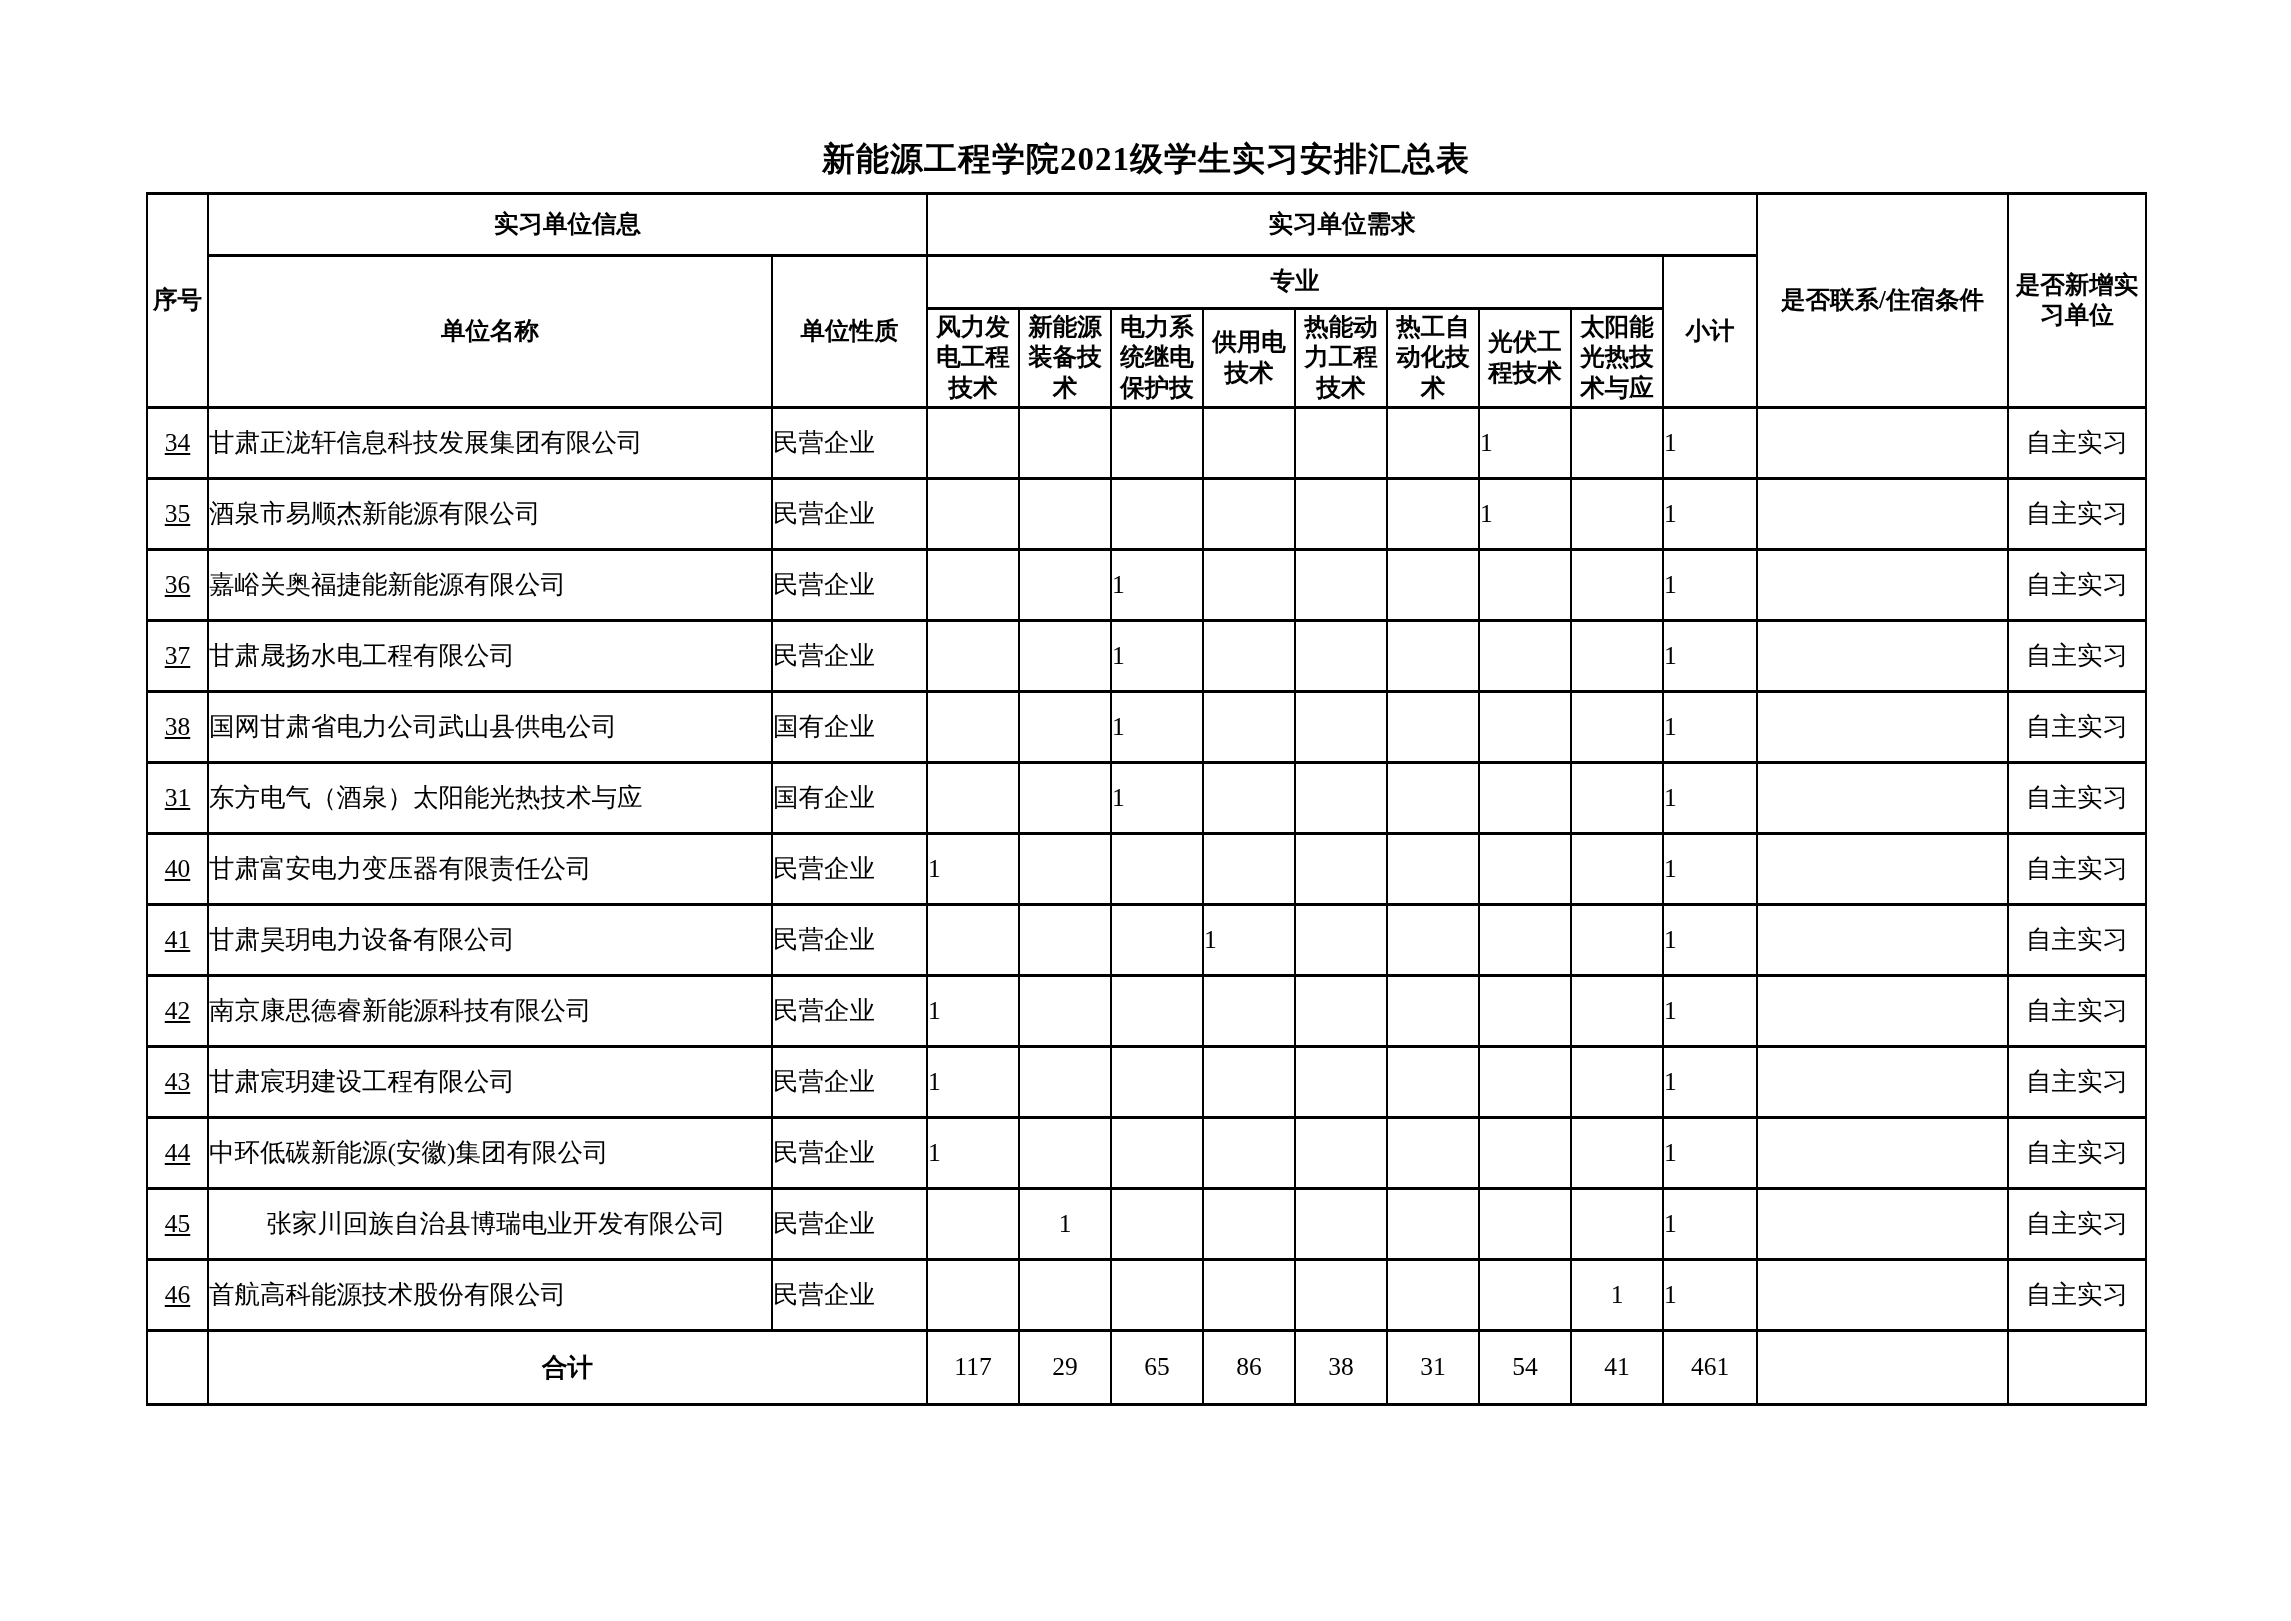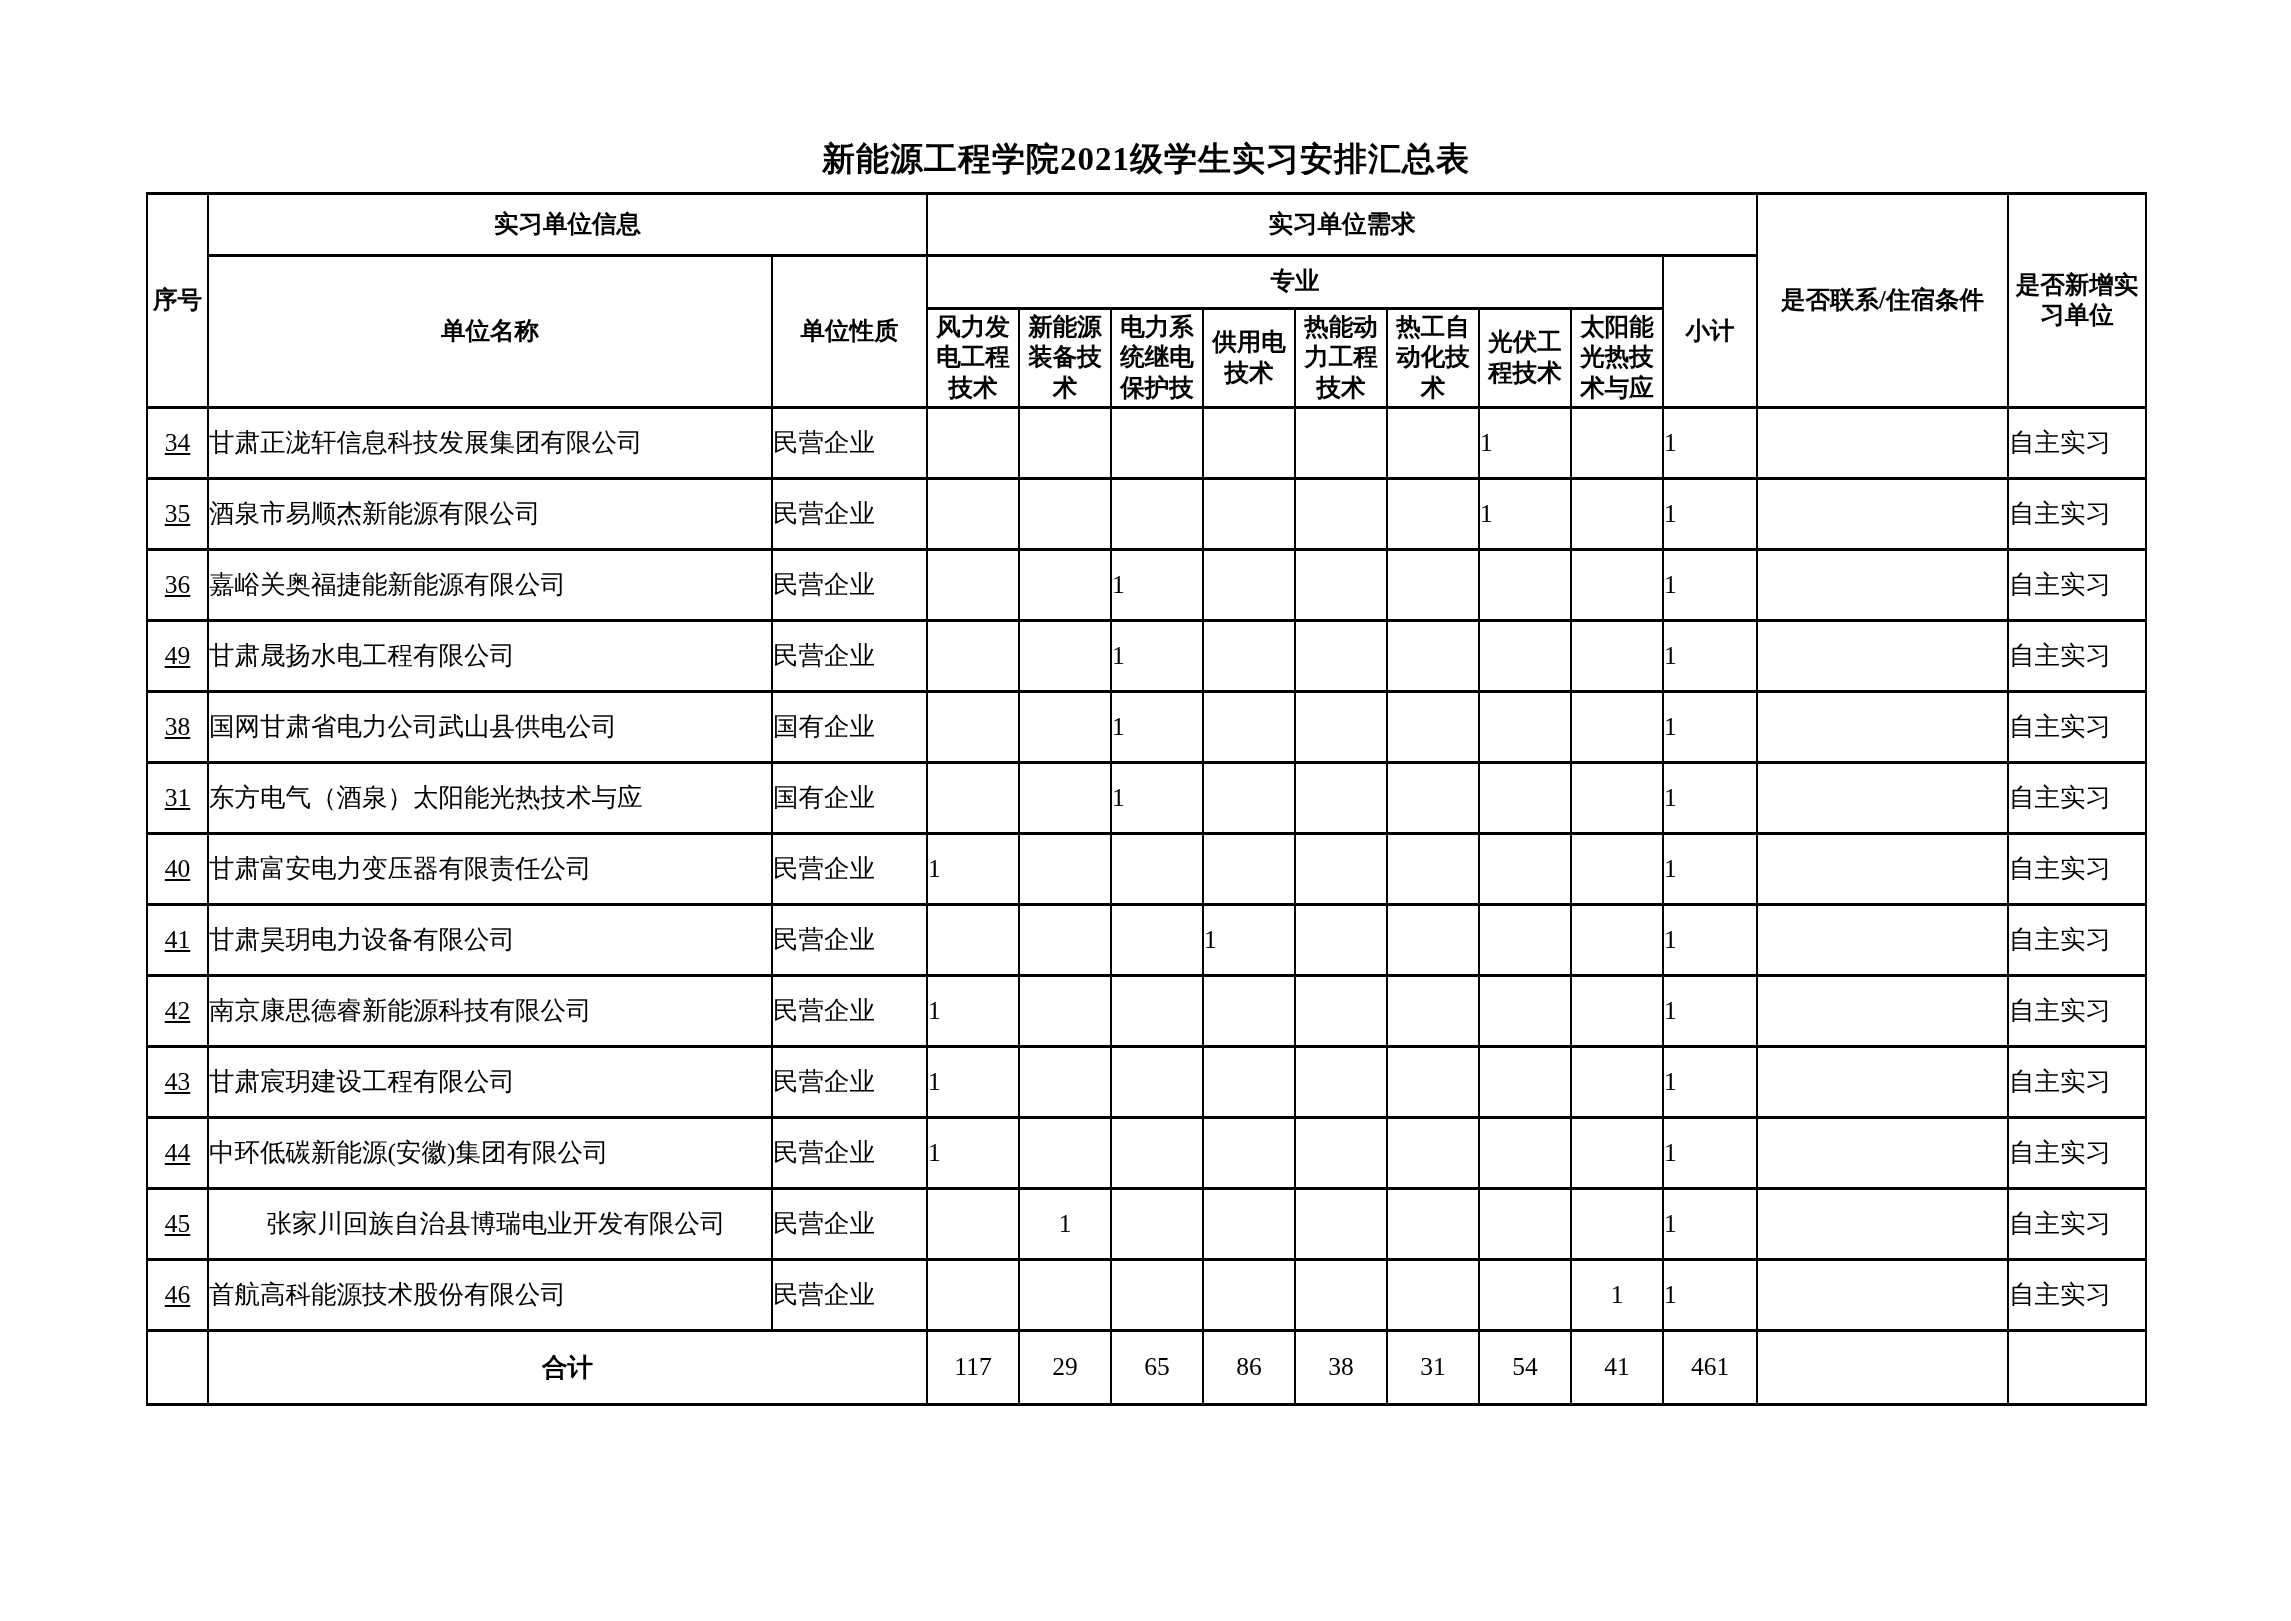--- a/index.html
+++ b/index.html
@@ -56,21 +56,21 @@
   tr.h3 { height: 94px; }
   tbody tr.data-row { height: 71px; }
   tr.total-row { height: 74px; }
   .c-no { text-align: center; text-decoration: underline; }
   .c-name { text-align: left; padding-left: 9.8px; }
   .c-name.center { text-align: center; padding-left: 12px; }
   .c-nature { text-align: left; padding-left: 7.8px; font-family: Liberation Mono, monospace; }
   .c-num { text-align: left; padding-left: 7.8px; }
   .c-num.center { text-align: center; padding-left: 0; }
   .c-contact { text-align: center; }
-  .c-new { text-align: left; }
+  .c-new { text-align: center; }
   tr.total-row td { text-align: center; }
   .total-label { font-weight: bold; font-size: 26.5px; }
 </style>
 </head>
 <body>
 
 <div class="page-title">新能源工程学院2021级学生实习安排汇总表</div>
 
 <table class="summary">
   <colgroup>
@@ -157,21 +157,21 @@
         <td class="c-num"></td>
         <td class="c-num"></td>
         <td class="c-num"></td>
         <td class="c-num"></td>
         <td class="c-num"></td>
         <td class="c-num">1</td>
         <td class="c-contact"></td>
         <td class="c-new">自主实习</td>
       </tr>
       <tr class="data-row">
-        <td class="c-no">49</td>
+        <td class="c-no">37</td>
         <td class="c-name">甘肃晟扬水电工程有限公司</td>
         <td class="c-nature">民营企业</td>
         <td class="c-num"></td>
         <td class="c-num"></td>
         <td class="c-num">1</td>
         <td class="c-num"></td>
         <td class="c-num"></td>
         <td class="c-num"></td>
         <td class="c-num"></td>
         <td class="c-num"></td>

